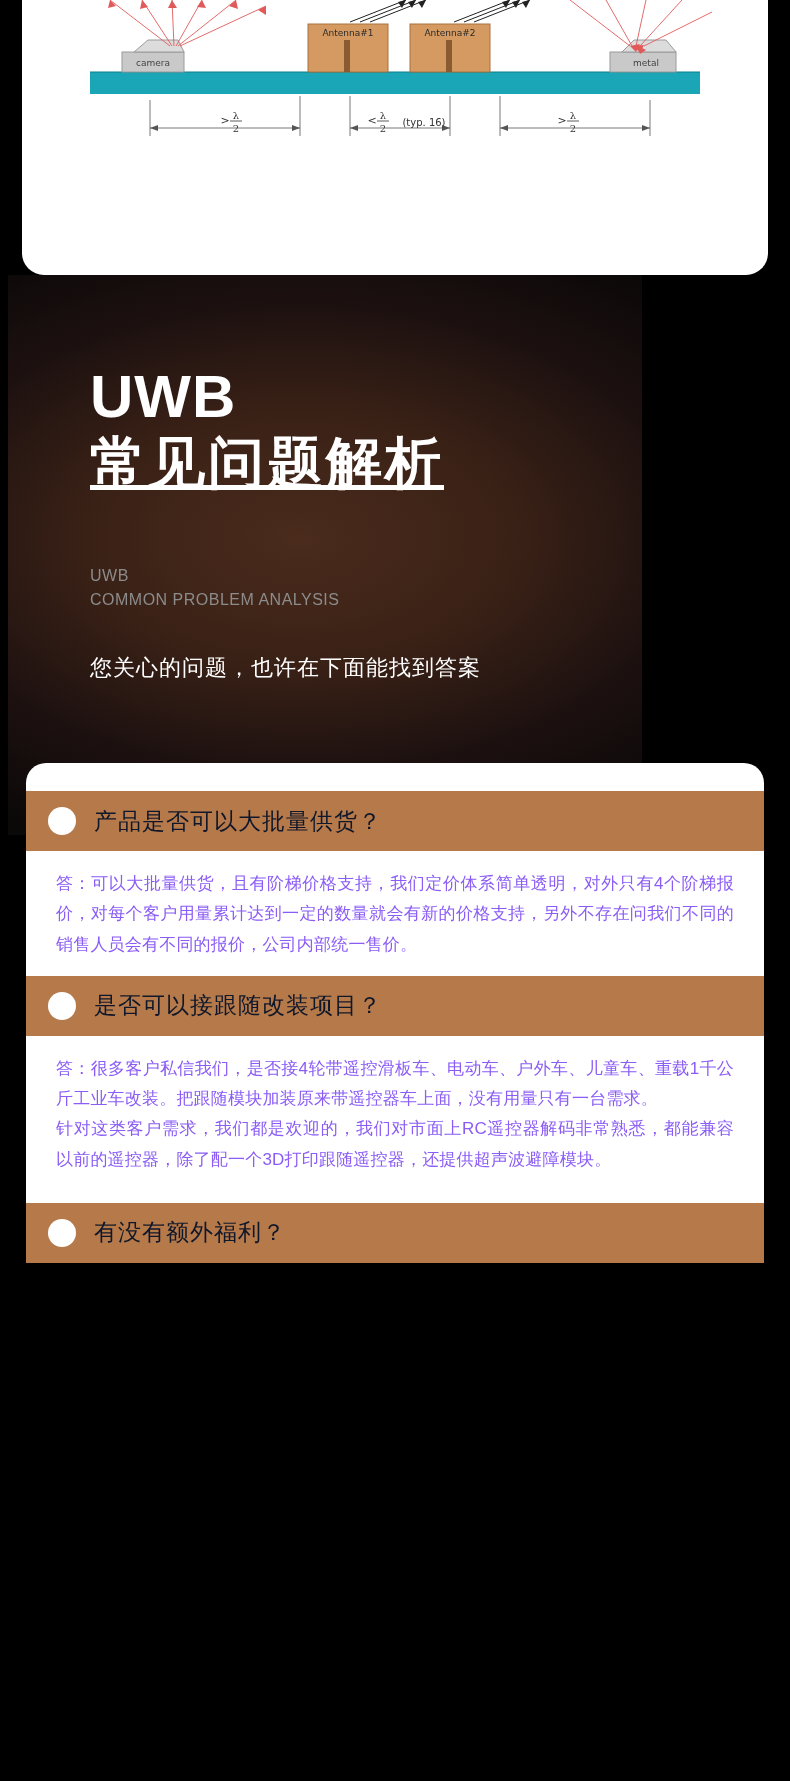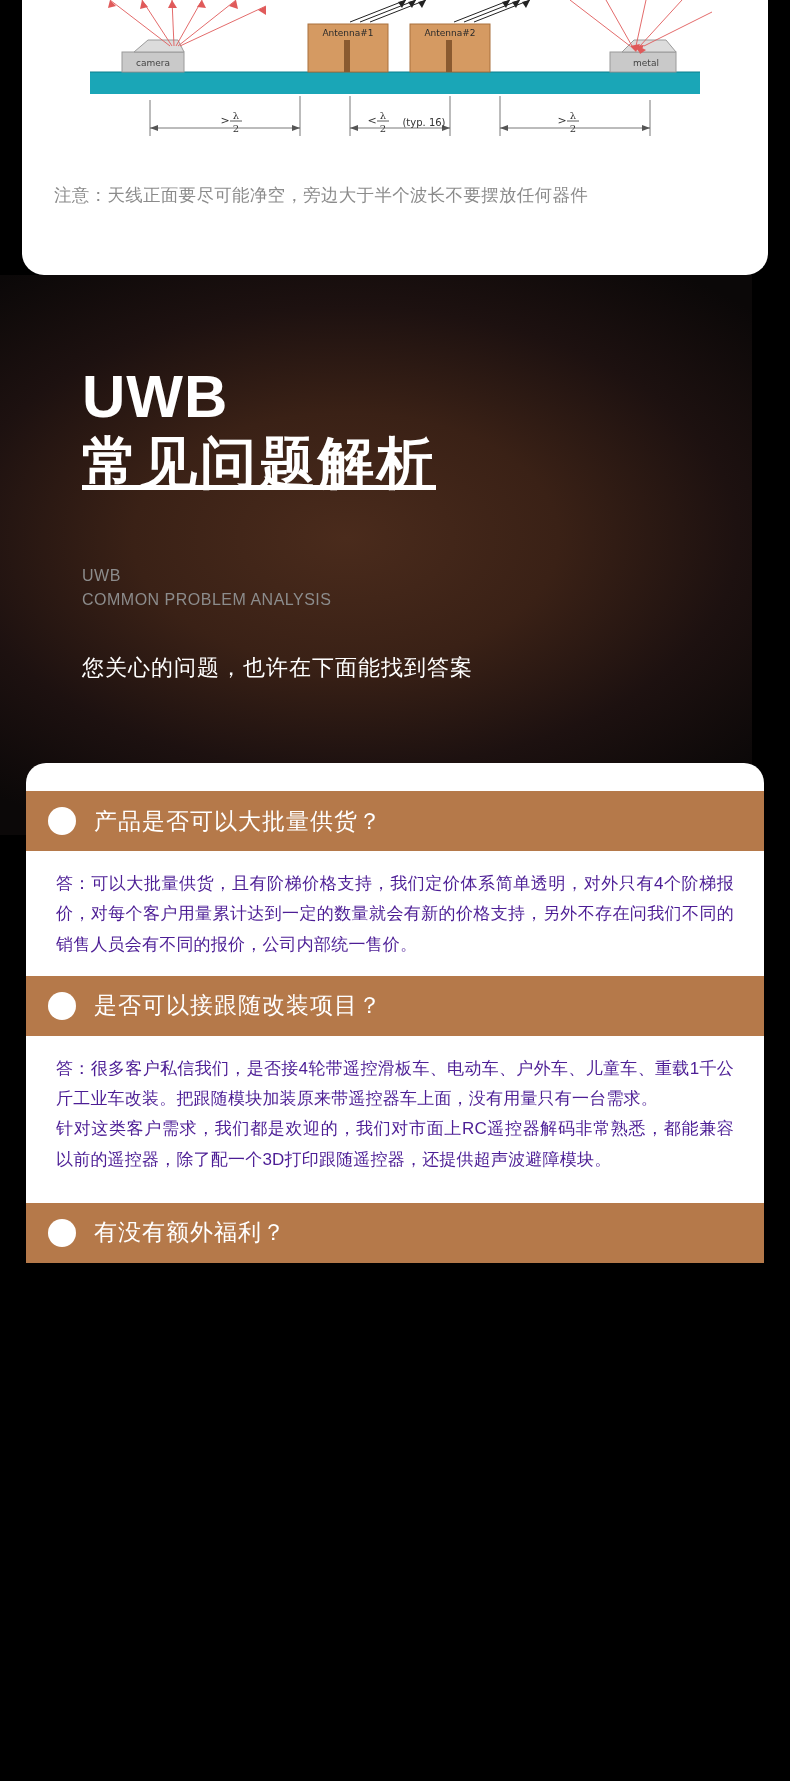--- a/index.html
+++ b/index.html
@@ -47,23 +47,23 @@
     width: 690px;
     font-size: 17.5px;
     color: #8b8b8b;
     letter-spacing: 0.3px;
     white-space: nowrap;
   }
 
   
   .hero {
     position: absolute;
-    left: 0;
+    left: 8px;
     top: 275px;
-    width: 752px;
+    width: 634px;
     height: 560px;
     background:
       radial-gradient(ellipse 560px 330px at 46% 47%, #4a2b1c 0%, #3a2116 38%, #1d1110 70%, #0b0808 100%),
       #080606;
   }
   .hero-title-1 {
     position: absolute;
     left: 82px;
     top: 92px;
     font-size: 60px;
@@ -136,28 +136,28 @@
   .faq-bullet {
     width: 28px;
     height: 28px;
     border-radius: 50%;
     background: #ffffff;
     flex: 0 0 auto;
     margin-right: 18px;
   }
   .faq-q-text {
     font-size: 23px;
-    color: #ffffff;
+    color: #0f172a;
     font-weight: 500;
     letter-spacing: 1px;
   }
   .faq-a {
     padding: 18px 30px 16px 30px;
     font-size: 17px;
-    color: #4c1d95;
+    color: #8b5cf6;
     line-height: 1.78;
     letter-spacing: 0.2px;
     text-align: justify;
   }
   .faq-a p { margin: 0; }
   .faq-spacer { height: 12px; background: #ffffff; }
 </style>
 </head>
 <body>
 
@@ -265,21 +265,20 @@
         <text x="333" y="132" font-family="DejaVu Serif, serif" font-size="10" fill="#333" text-anchor="middle">2</text>
         <text x="374" y="126" font-family="DejaVu Sans, sans-serif" font-size="10" fill="#333" text-anchor="middle">(typ. 16)</text>
 
         <text x="512" y="124" font-family="DejaVu Sans, sans-serif" font-size="11" fill="#333" text-anchor="middle">&gt;</text>
         <text x="523" y="119" font-family="DejaVu Serif, serif" font-size="10" fill="#333" text-anchor="middle">λ</text>
         <line x1="517" y1="121" x2="529" y2="121" stroke="#333" stroke-width="0.8"></line>
         <text x="523" y="132" font-family="DejaVu Serif, serif" font-size="10" fill="#333" text-anchor="middle">2</text>
       </svg>
     </div>
 
-    <div class="note-text">注意：天线正面要尽可能净空，旁边大于半个波长不要摆放任何器件</div>
   </div>
 
   <div class="hero">
     <div class="hero-title-1">UWB</div>
     <div class="hero-title-2">常见问题解析</div>
     <div class="hero-sub-1">UWB</div>
     <div class="hero-sub-2">COMMON PROBLEM ANALYSIS</div>
     <div class="hero-lead">您关心的问题，也许在下面能找到答案</div>
   </div>
 

